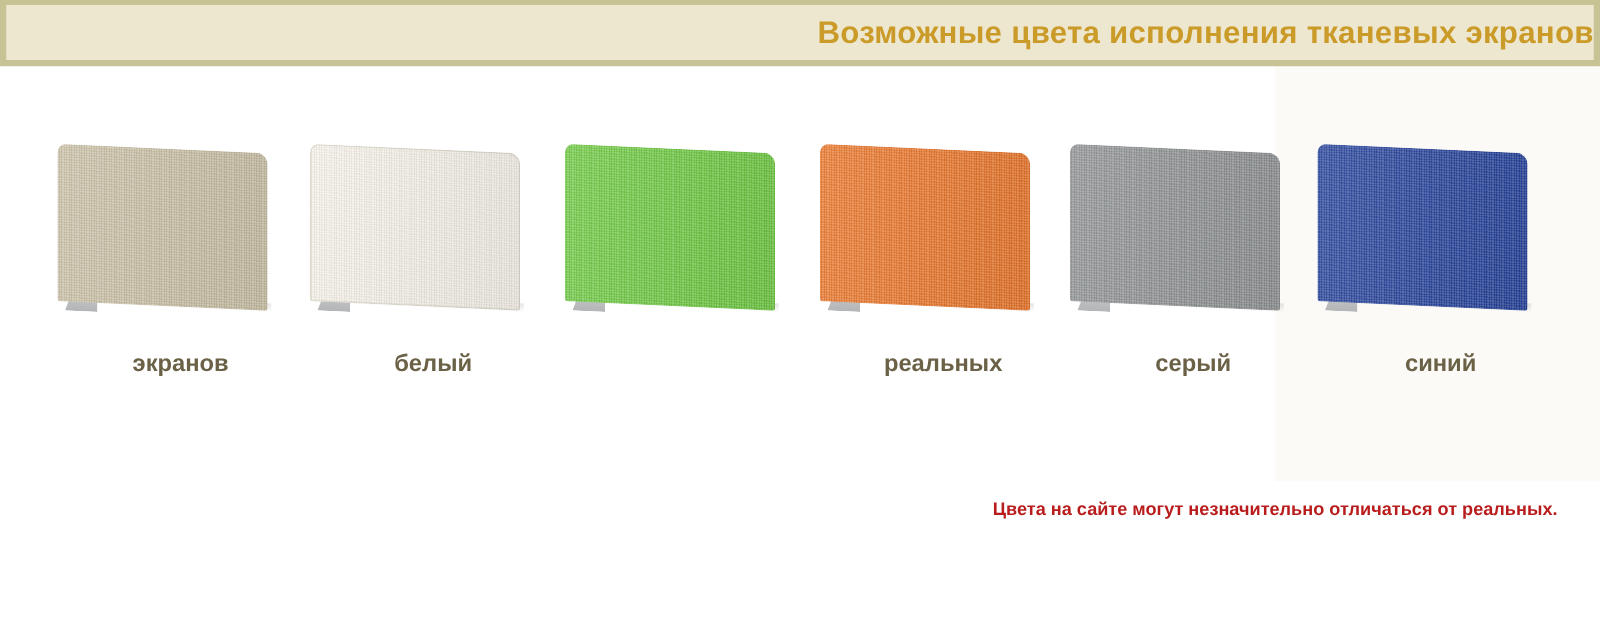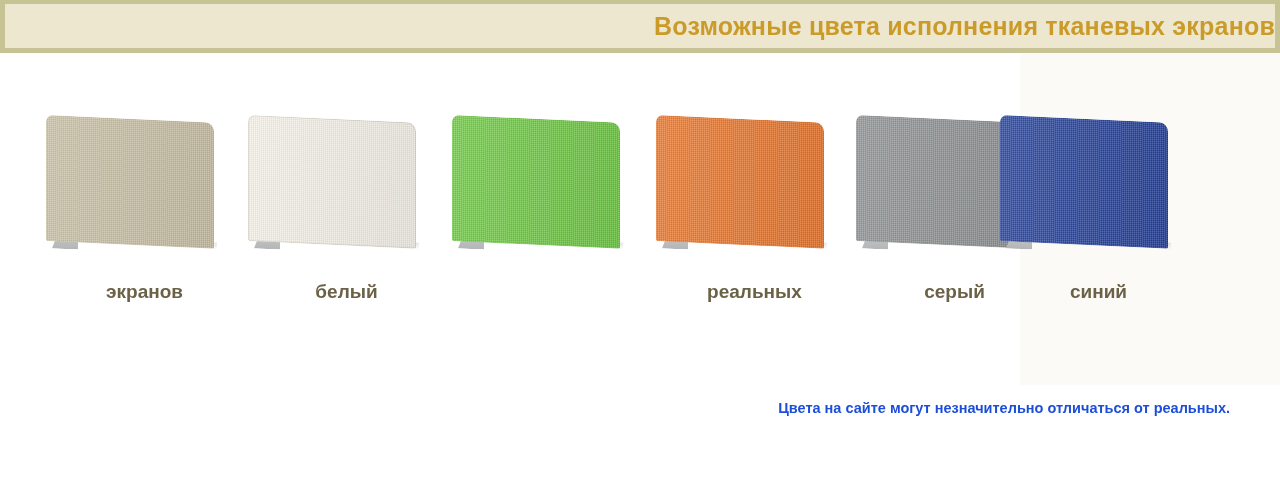--- a/index.html
+++ b/index.html
@@ -157,25 +157,25 @@
     text-align: center;
     font-size: 19px;
     font-weight: bold;
     color: #6a6146;
     white-space: nowrap;
   }
 
   
   .footer-note {
     position: absolute;
-    right: 50px;
+    right: 34px;
     top: 400px;
     font-size: 14.5px;
     font-weight: bold;
-    color: #1d4ed8;
+    color: #b91c1c;
     white-space: nowrap;
   }
 </style>
 </head>
 <body>
 
 <div class="page">
 
   <div class="bg-left"></div>
   <div class="bg-right"></div>
@@ -214,21 +214,21 @@
         <div class="screen" style="background-color: rgb(234, 116, 38);"></div>
         <div class="panel-label">реальных</div>
       </div>
       <div class="panel-cell" style="left: 848px; text-decoration: underline;">
         <div class="floor"></div>
         <div class="foot foot-left"></div>
         <div class="foot foot-right"></div>
         <div class="screen" style="background-color: rgb(142, 145, 146);"></div>
         <div class="panel-label">серый</div>
       </div>
-      <div class="panel-cell" style="left: 992px;">
+      <div class="panel-cell" style="left: 1046px;">
         <div class="floor"></div>
         <div class="foot foot-left"></div>
         <div class="foot foot-right"></div>
         <div class="screen" style="background-color: rgb(34, 64, 154);"></div>
         <div class="panel-label">синий</div>
       </div>
     </div>
 
   <div class="footer-note">Цвета на сайте могут незначительно отличаться от реальных.</div>
 

